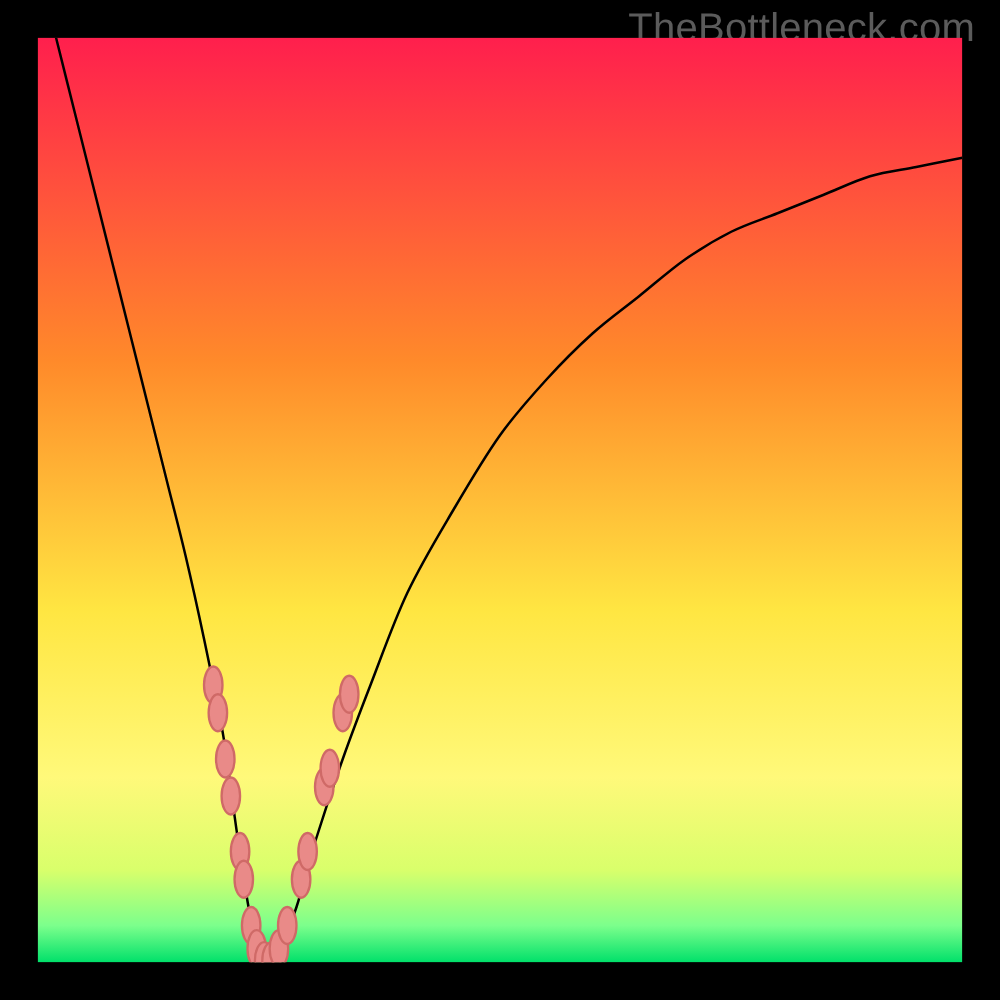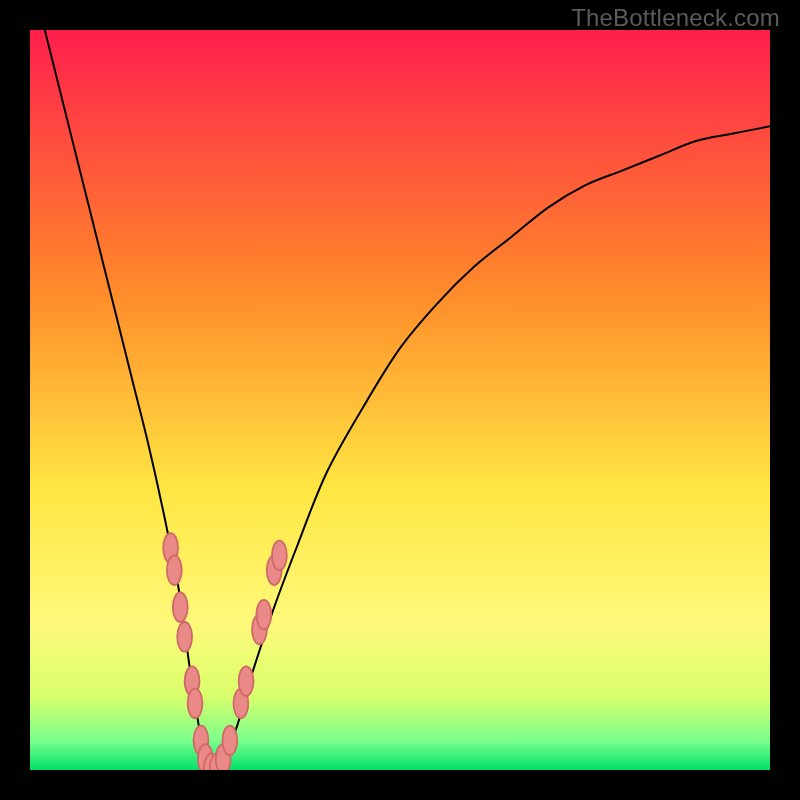--- a/index.html
+++ b/index.html
@@ -34,21 +34,21 @@
     position: absolute;
     inset: 0;
     width: 100%;
     height: 100%;
   }
   .watermark {
     position: absolute;
     top: 4px;
     right: 20px;
     color: #5b5b5b;
-    font-size: 24px;
+    font-size: 32px;
     font-weight: 500;
     letter-spacing: 0.2px;
     user-select: none;
   }
 </style>
 </head>
 <body>
 
 <div class="frame">
 

